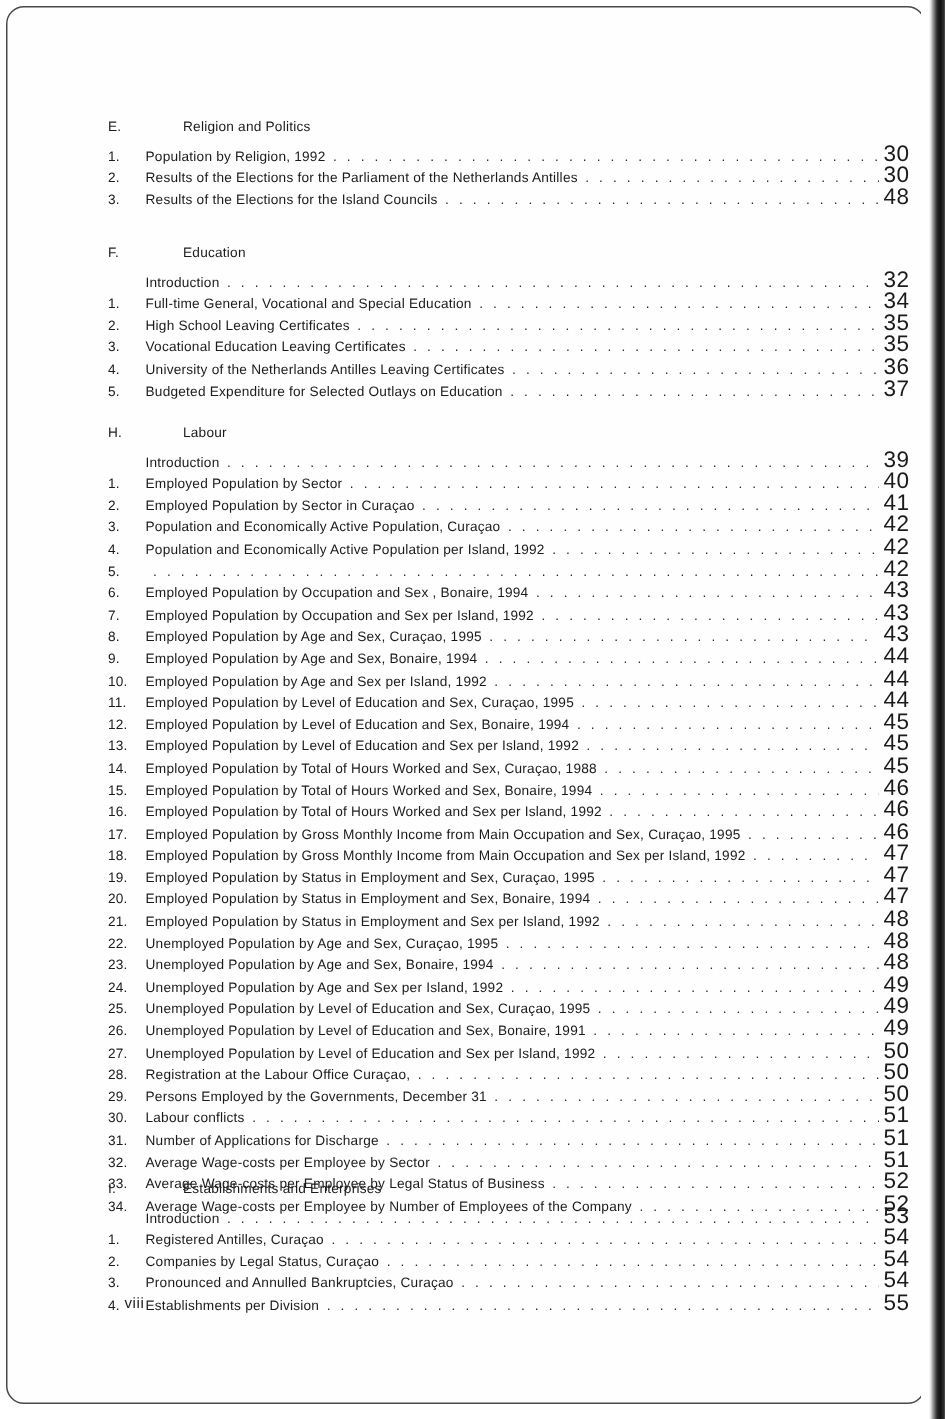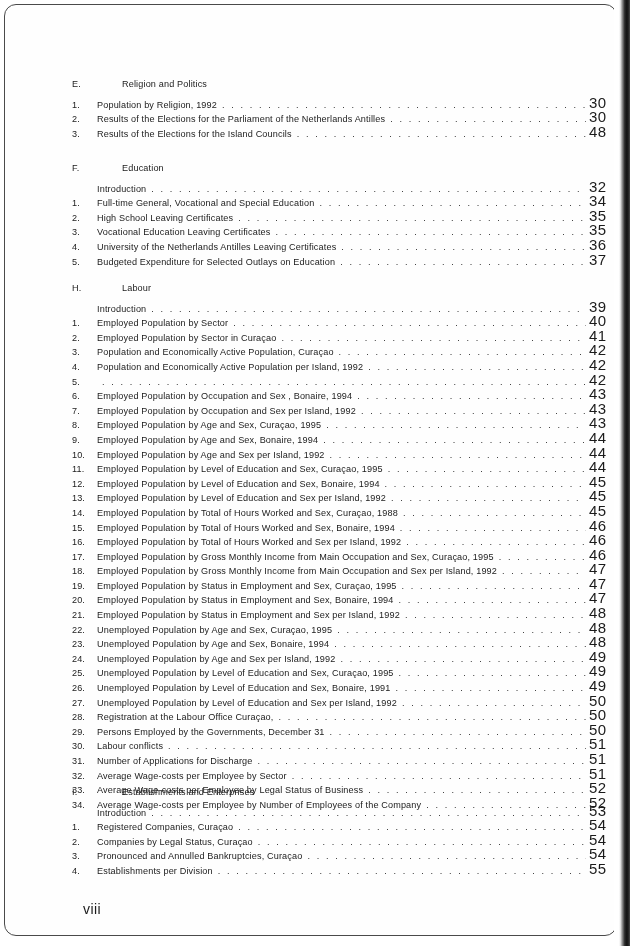--- a/index.html
+++ b/index.html
@@ -125,22 +125,22 @@
     width: 16px;
     font-size: 15px;
     color: #1b1b1b;
     flex: 0 0 auto;
     letter-spacing: 0.3px;
   }
 
   #page-folio {
     position: absolute;
     left: 78px;
-    top: 896px;
-    font-size: 14px;
+    top: 859px;
+    font-size: 10px;
     color: #1b1b1b;
     letter-spacing: 0.4px;
   }
 </style>
 </head>
 <body>
 
 <div id="scan-page">
   <div id="page-sheet">
     <div id="toc">
@@ -431,21 +431,21 @@
             <span class="sec-title">Establishments and Enterprises</span>
           </div>
           <div class="entry">
             <span class="entry-num"></span>
             <span class="entry-label">Introduction</span>
             <span class="leader">. . . . . . . . . . . . . . . . . . . . . . . . . . . . . . . . . . . . . . . . . . . . . . . . . . . . . . . . . . . . . . . . . . . . . . . . . . . . . . . . . . . . . . . . . . . . . . . . . . . . . . . . . . . . . . . . . . . . . . . . . . . . . . . . . . . . . . . .</span>
             <span class="entry-page">53</span>
           </div>
           <div class="entry">
             <span class="entry-num">1.</span>
-            <span class="entry-label">Registered Companies, Curaçao</span>
+            <span class="entry-label">Registered Antilles, Curaçao</span>
             <span class="leader">. . . . . . . . . . . . . . . . . . . . . . . . . . . . . . . . . . . . . . . . . . . . . . . . . . . . . . . . . . . . . . . . . . . . . . . . . . . . . . . . . . . . . . . . . . . . . . . . . . . . . . . . . . . . . . . . . . . . . . . . . . . . . . . . . . . . . . . .</span>
             <span class="entry-page">54</span>
           </div>
           <div class="entry">
             <span class="entry-num">2.</span>
             <span class="entry-label">Companies by Legal Status, Curaçao</span>
             <span class="leader">. . . . . . . . . . . . . . . . . . . . . . . . . . . . . . . . . . . . . . . . . . . . . . . . . . . . . . . . . . . . . . . . . . . . . . . . . . . . . . . . . . . . . . . . . . . . . . . . . . . . . . . . . . . . . . . . . . . . . . . . . . . . . . . . . . . . . . . .</span>
             <span class="entry-page">54</span>
           </div>
           <div class="entry">

